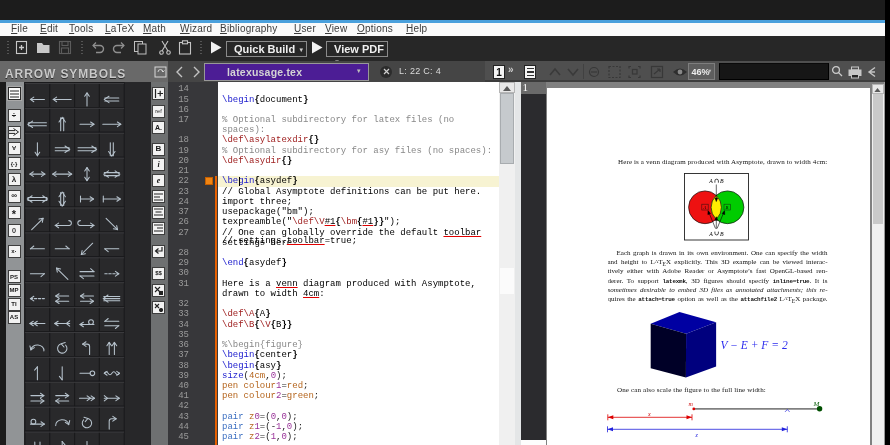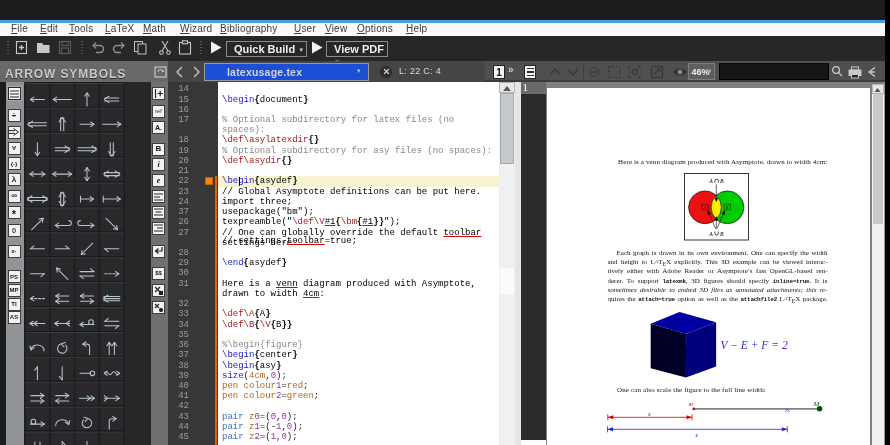--- a/index.html
+++ b/index.html
@@ -8,21 +8,21 @@
 #bluebar{position:absolute;left:0;top:20px;width:885px;height:2.5px;background:#4aa0dc}
 #menubar{position:absolute;left:0;top:22.5px;width:885px;height:13.5px;background:#fafafa}
 .mi{position:absolute;top:0.5px;font-size:10px;color:#3c3c3c;letter-spacing:0.2px}
 .mi u{text-decoration-thickness:1px;text-underline-offset:0.5px}
 #toolbar{position:absolute;left:0;top:36px;width:885px;height:25px;background:#272727}
 .tbtn{position:absolute;top:4.5px;height:16.5px;border:1px solid #8a8a8a;color:#f0f0f0;font-size:11px;font-weight:bold;text-align:left;padding:1.5px 0 0 7px}
 .tbtn .dn{font-size:6px;font-weight:normal;color:#ccc;vertical-align:1.5px}
 #row5{position:absolute;left:0;top:61px;width:885px;height:21px;background:#4f4f4f}
 #r5left{position:absolute;left:0;top:0;width:168px;height:21px;background:#696969;color:#c9c9c9;font-size:12px;font-weight:bold;padding:6px 0 0 5px;letter-spacing:0.9px;text-shadow:0 1px 0 #2e2e2e}
 #r5mid{position:absolute;left:168px;top:0;width:317px;height:21px;background:#454545}
-#tabbtn{position:absolute;left:36px;top:1.5px;width:165px;height:18px;background:#1d4ed8;border:1px solid #989898;color:#d4d4d4;font-size:10.5px;font-weight:bold;padding:2px 12px 0 22px;letter-spacing:0.2px}
+#tabbtn{position:absolute;left:36px;top:1.5px;width:165px;height:18px;background:#4c1d95;border:1px solid #989898;color:#d4d4d4;font-size:10.5px;font-weight:bold;padding:2px 12px 0 22px;letter-spacing:0.2px}
 #lc{position:absolute;left:231px;top:5px;color:#dadada;font-size:9px;letter-spacing:0.3px}
 #sidebar{position:absolute;left:0;top:82px;width:6px;height:363px;background:#1b1b1b}
 #tabstrip{position:absolute;left:6px;top:82px;width:18px;height:363px;background:#919496}
 #gridbg{position:absolute;left:24px;top:82px;width:127px;height:363px;background:#272729}
 #edstrip{position:absolute;left:151px;top:82px;width:17px;height:363px;background:#6e7071}
 .ib{position:absolute;background:#f2f2f2;border:1px solid #3d3d3d;color:#1a1a1a;display:flex;align-items:center;justify-content:center;font-weight:bold;line-height:1}
 .ib.sel{background:#fcfcfc;border:1px solid #2a2a2a;box-shadow:0 0 0 1px #aaa}
 #gutter{position:absolute;left:168px;top:82px;width:50px;height:363px;background:#37373a}
 #codearea{position:absolute;left:218px;top:82px;width:281px;height:363px;background:#fff}
 .ln{position:absolute;left:168px;width:21px;text-align:right;font-family:"Liberation Mono",monospace;font-size:9px;color:#9a9a9a;line-height:10.23px;height:10.23px}

